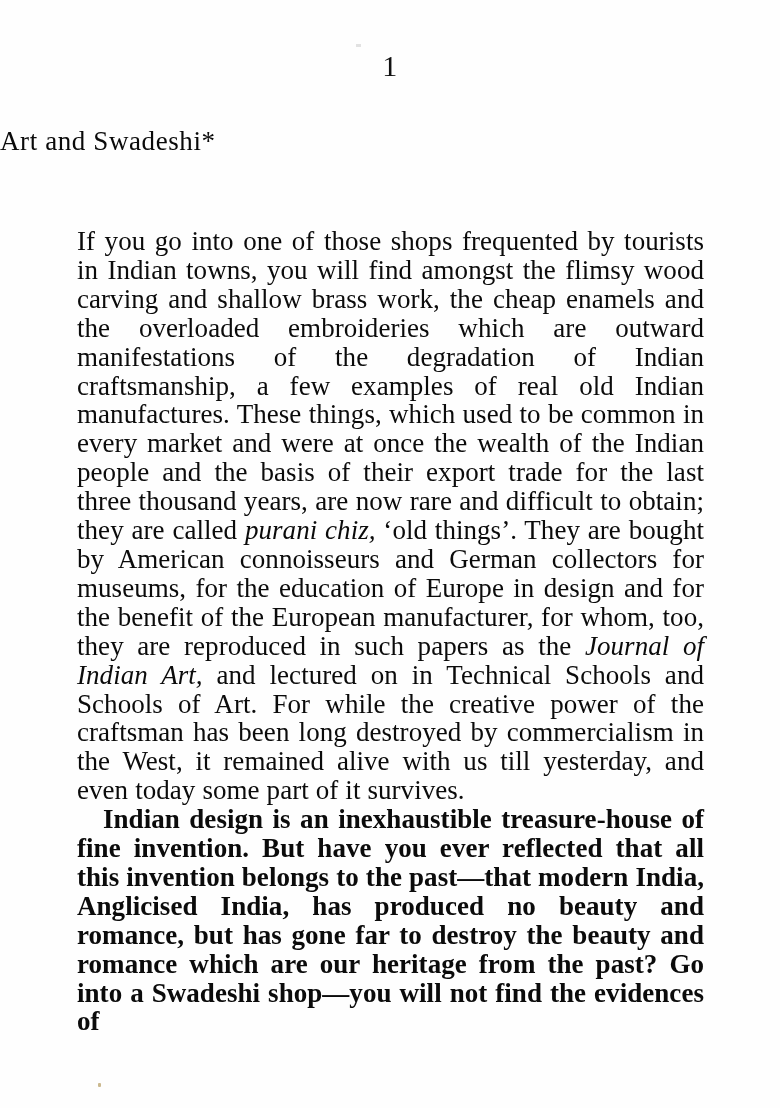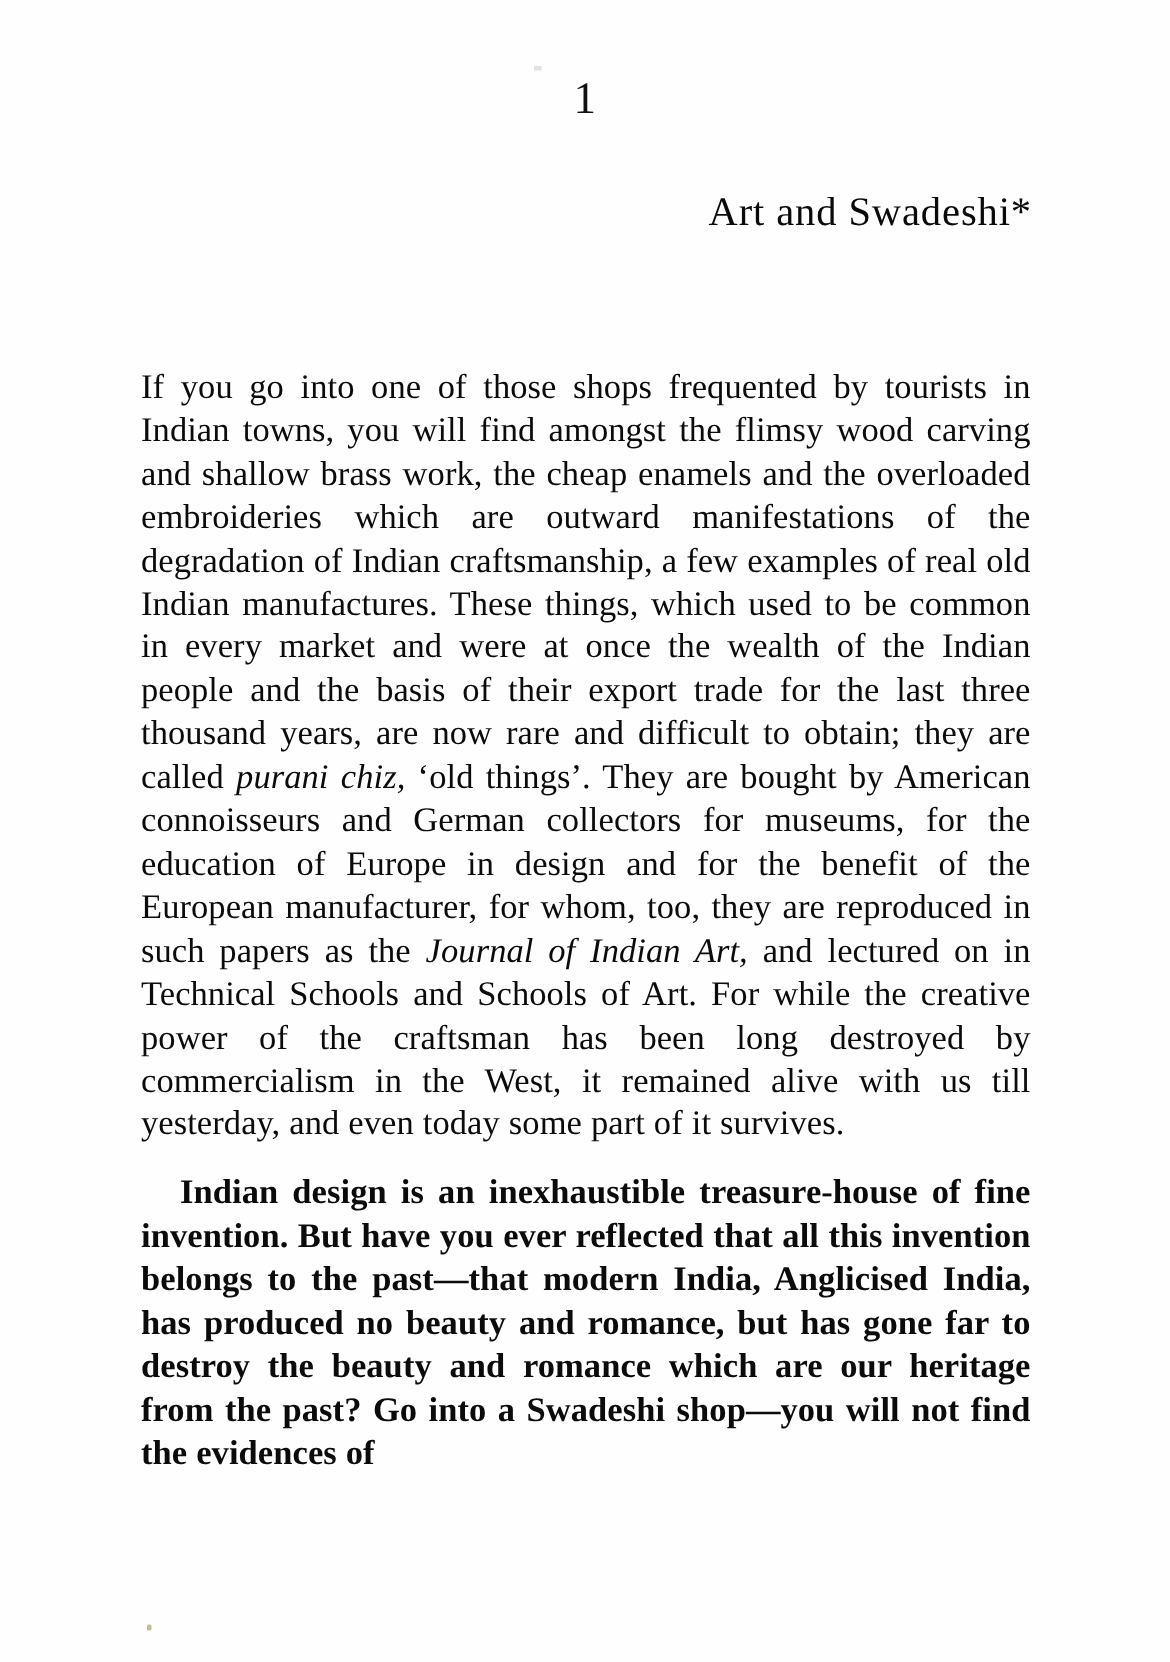--- a/index.html
+++ b/index.html
@@ -39,40 +39,40 @@
     letter-spacing: 0.5px;
     color: #111;
   }
 
   
   .chapter-title {
     position: absolute;
     left: 0;
     top: 124px;
     width: 688px;
-    text-align: right;
+    text-align: left;
     font-size: 27px;
     line-height: 34px;
     letter-spacing: 0.6px;
     color: #0a0a0a;
     font-weight: 400;
     margin: 0;
   }
 
   
   .body-block {
     position: absolute;
     left: 77px;
     top: 227px;
     width: 627px;
   }
 
   .para {
-    margin: 17px;
-    font-size: 23px;
+    margin: 0;
+    font-size: 27px;
     line-height: 28.9px;
     text-align: justify;
     text-justify: inter-word;
     color: #0b0b0b;
     letter-spacing: 0.05px;
     word-spacing: 0.2px;
   }
   .para.first {
     text-indent: 0;
   }

